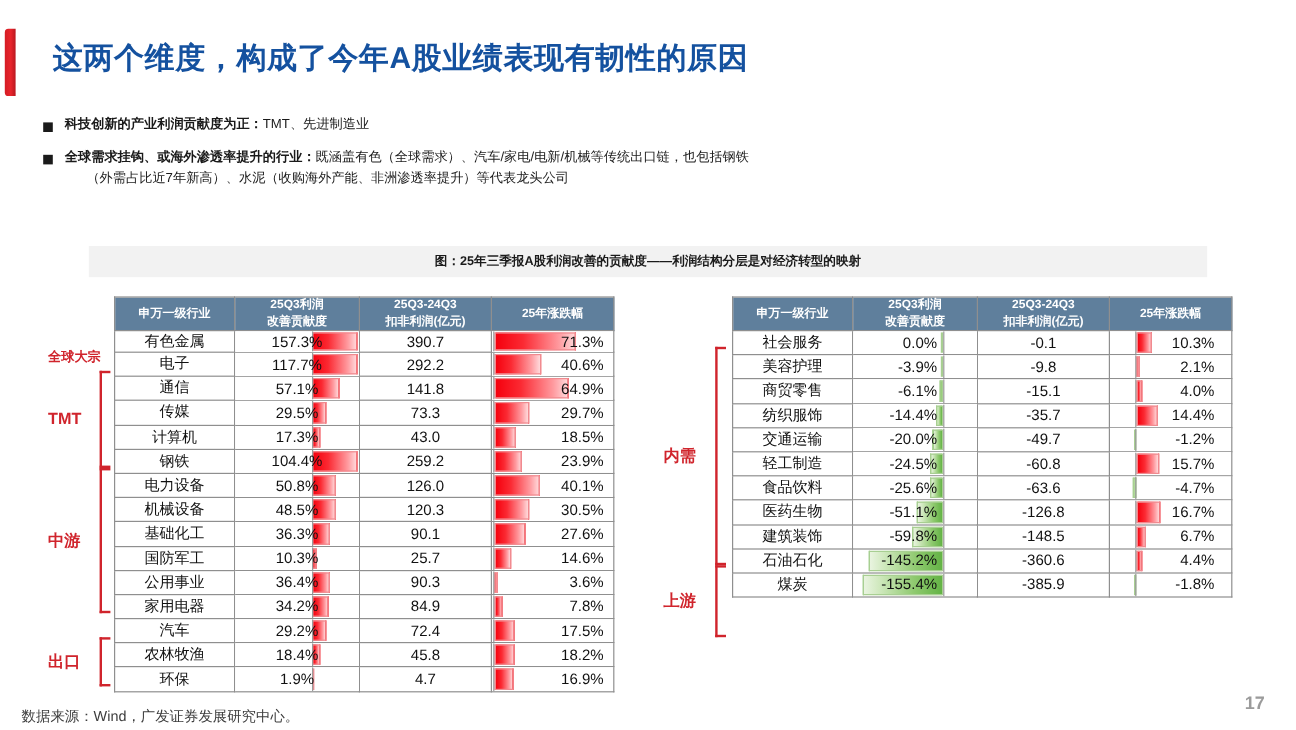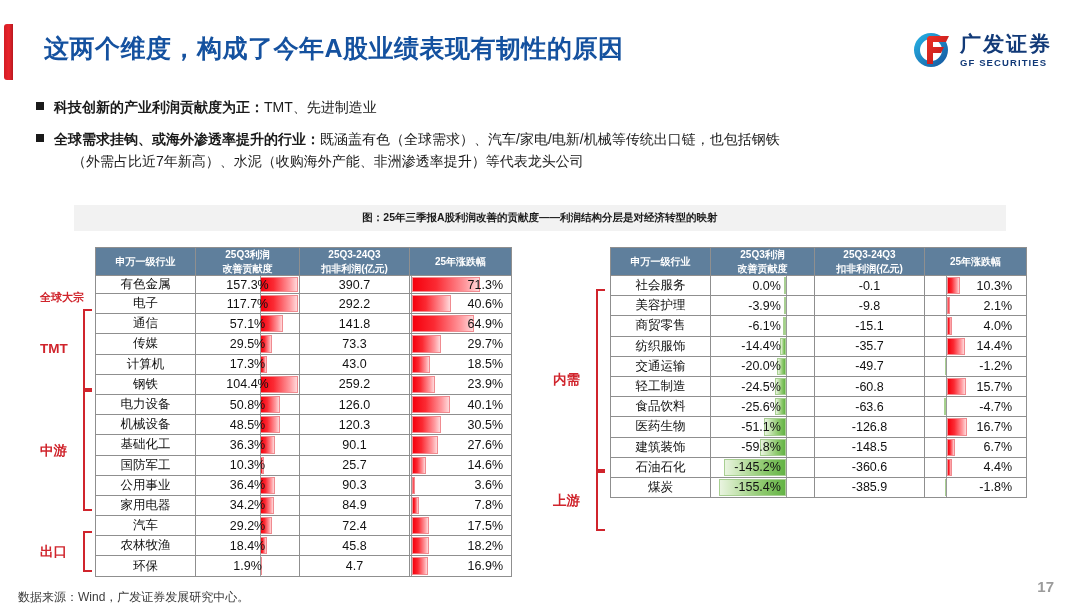--- a/index.html
+++ b/index.html
@@ -30,21 +30,21 @@
   .logo-txt { display: flex; flex-direction: column; line-height: 1; }
   .logo-cn { font-size: 21px; font-weight: bold; color: #123a78; letter-spacing: 2px; }
   .logo-en { font-size: 9.5px; font-weight: bold; color: #123a78; letter-spacing: 1.1px; margin-top: 4px; }
 
   
   .bullets { position: absolute; left: 36px; top: 96px; width: 1010px; }
   .bullet { display: flex; align-items: flex-start; margin-bottom: 9px; }
   .bullet-mark {
     width: 8px; height: 8px; background: #1a1a1a; margin: 6px 10px 0 0; flex: 0 0 8px;
   }
-  .bullet-text { font-size: 14px; color: #1a1a1a; line-height: 1.62; }
+  .bullet-text { font-size: 11px; color: #1a1a1a; line-height: 1.62; }
   .bullet-text b { font-weight: bold; }
   .bullet-cont { padding-left: 18px; }
 
   
   .caption-bar {
     position: absolute; left: 74px; top: 205px; width: 932px; height: 26px;
     background: #f2f2f2;
     display: flex; align-items: center; justify-content: center;
   }
   .caption-bar span { font-size: 10.5px; font-weight: bold; color: #1a1a1a; }
@@ -93,40 +93,20 @@
   .pageno { position: absolute; right: 26px; top: 578px; font-size: 15px; font-weight: bold; color: #9b9b9b; }
 </style>
 </head>
 <body>
 
 <div class="slide">
 
   <div class="red-accent"></div>
   <div class="title">这两个维度，构成了今年A股业绩表现有韧性的原因</div>
 
-  <div class="logo">
-    <svg class="logo-mark" viewBox="0 0 44 40">
-      <defs>
-        <linearGradient id="gblue" x1="0" y1="0" x2="1" y2="1">
-          <stop offset="0%" stop-color="#27b7e8"></stop>
-            <stop offset="100%" stop-color="#15539c"></stop>
-        </linearGradient>
-        <linearGradient id="gred" x1="0" y1="0" x2="1" y2="1">
-          <stop offset="0%" stop-color="#ee3124"></stop>
-            <stop offset="100%" stop-color="#b5161c"></stop>
-        </linearGradient>
-      </defs>
-      <path d="M22 3 A17 17 0 1 0 22 37 A17 17 0 0 0 22 3 Z M22 9 A11 11 0 1 1 22 31 A11 11 0 1 1 22 9 Z" fill="url(#gblue)"></path>
-      <path d="M20 6 L40 6 L37 12 L24 12 L24 17 L35 17 L32 23 L24 23 L24 34 L18 34 L18 8 Z" fill="url(#gred)"></path>
-    </svg>
-    <div class="logo-txt">
-      <div class="logo-cn">广发证券</div>
-      <div class="logo-en">GF SECURITIES</div>
-    </div>
-  </div>
 
   <div class="bullets">
     <div class="bullet">
       <div class="bullet-mark"></div>
       <div class="bullet-text">
         <b>科技创新的产业利润贡献度为正：</b><span>TMT、先进制造业</span>
       </div>
     </div>
     <div class="bullet">
       <div class="bullet-mark"></div>

